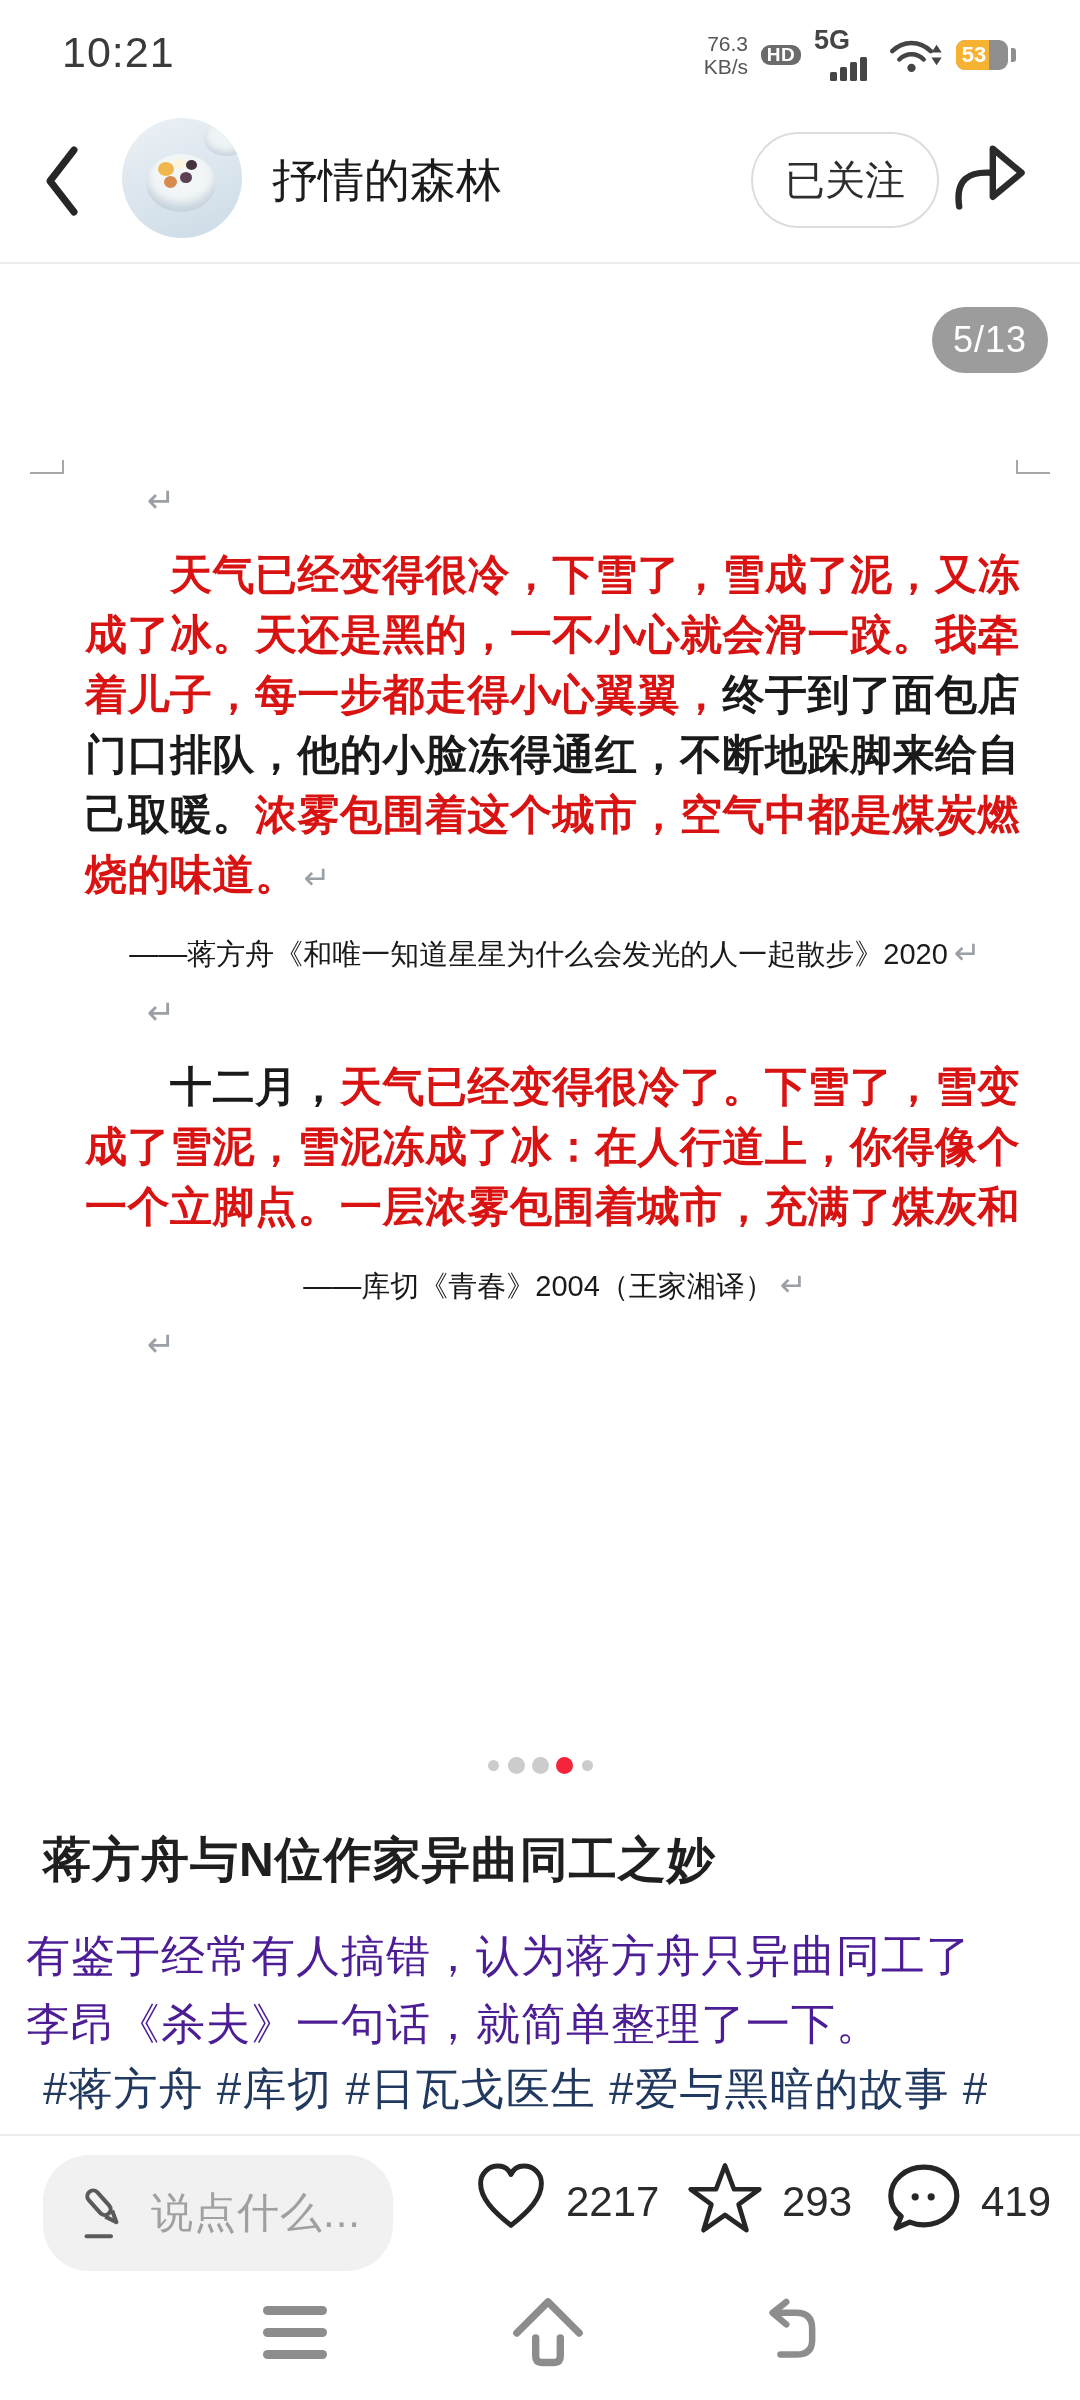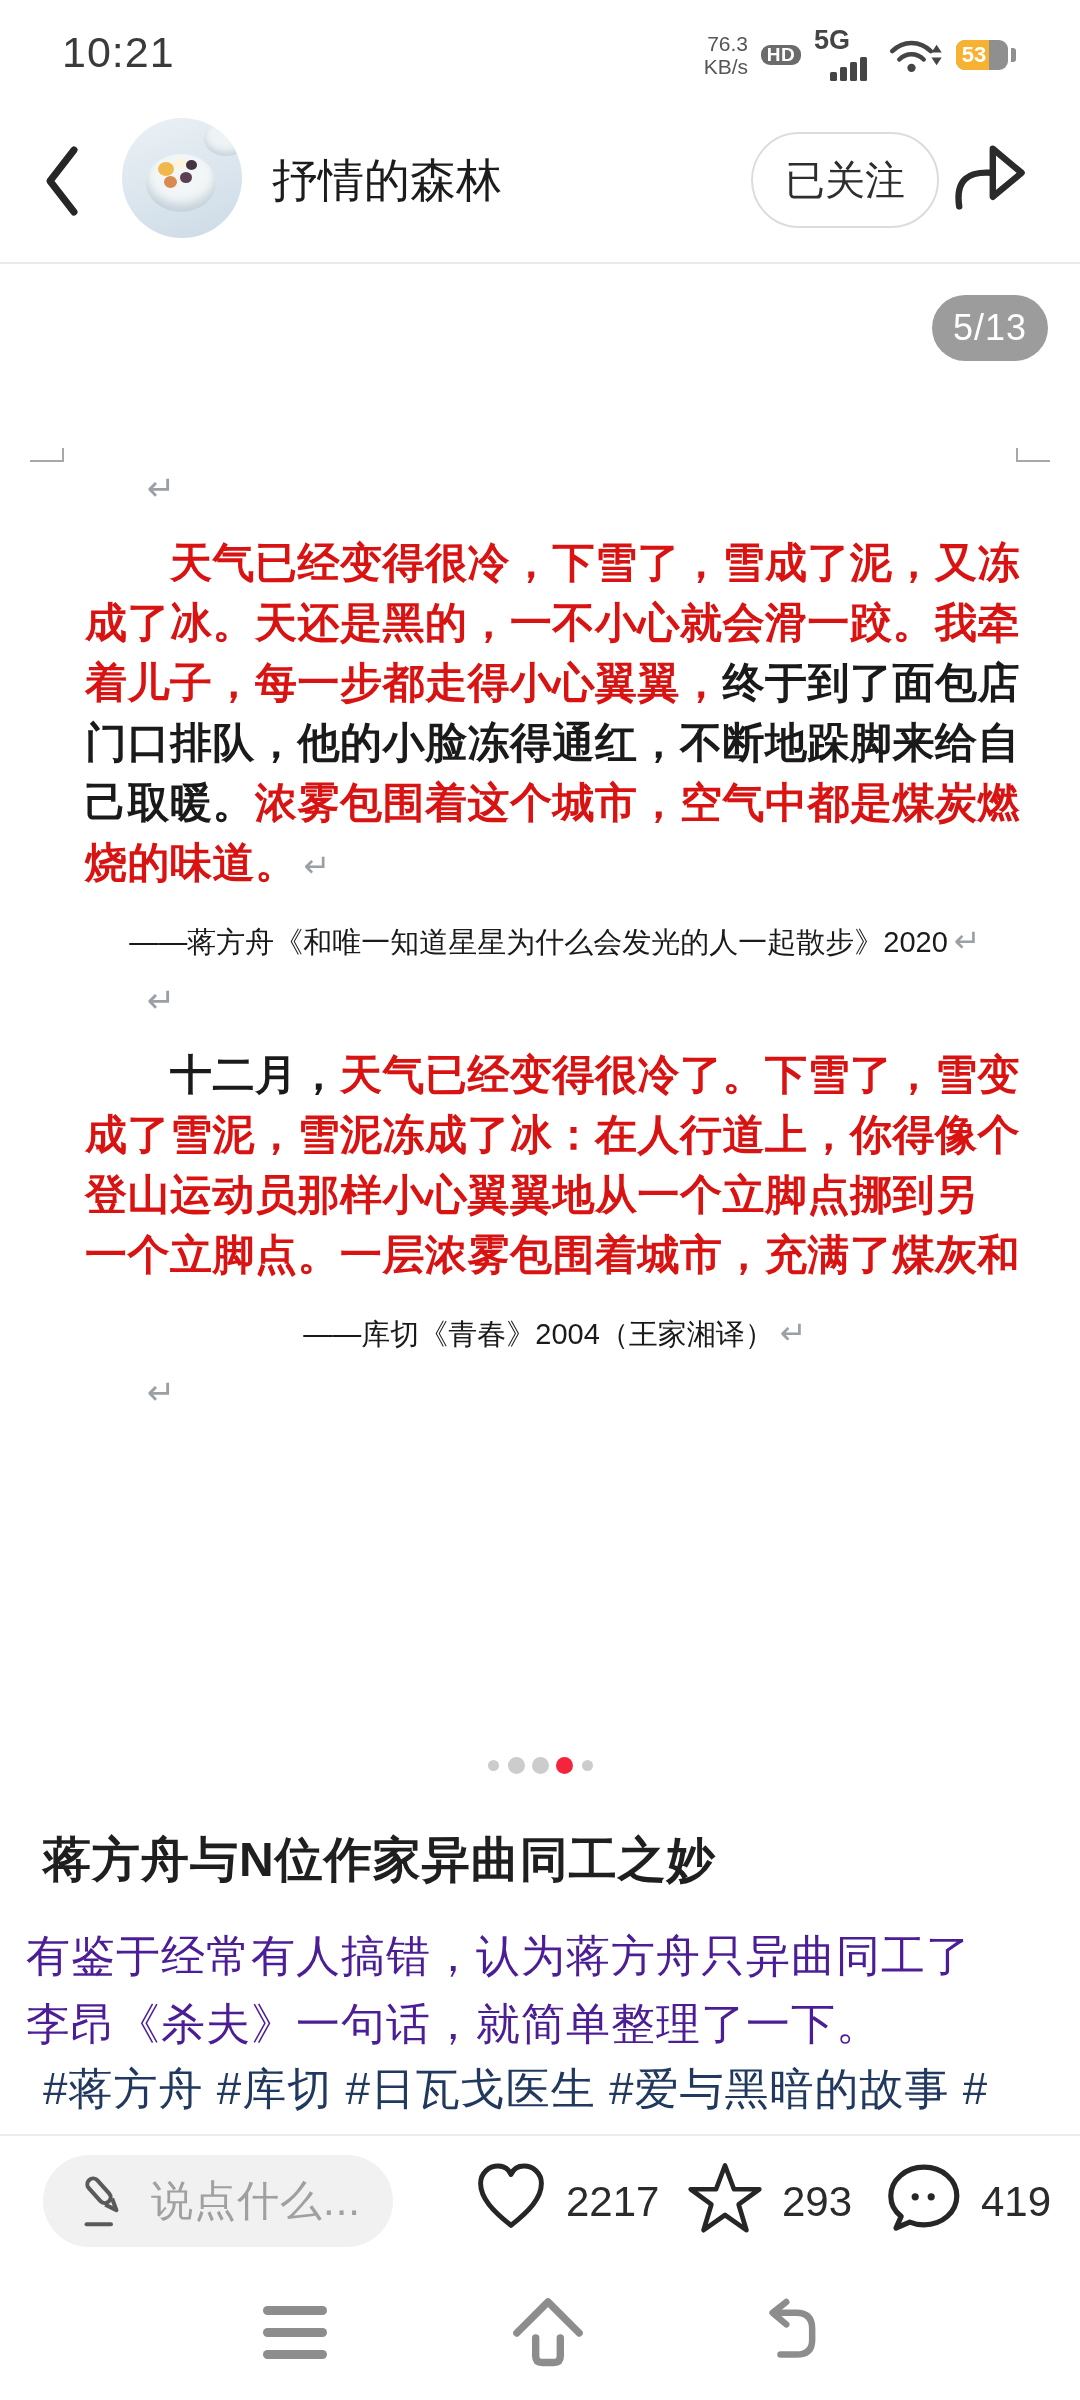--- a/index.html
+++ b/index.html
@@ -35,21 +35,21 @@
   .avatar .bowl2{position:absolute;right:-6px;top:4px;width:44px;height:34px;border-radius:50%;
     background:#eef3f5;box-shadow:inset 0 -4px 6px rgba(160,180,195,.5);}
   .avatar .fruit{position:absolute;border-radius:50%;}
   .username{left:272px;top:150px;font-size:46px;line-height:60px;color:#1c1c1c;font-weight:500;}
   .follow-pill{left:751px;top:132px;width:188px;height:96px;border:2.5px solid #dcdcdc;border-radius:48px;
     background:#fff;display:flex;align-items:center;justify-content:center;font-size:40px;color:#2e2e2e;box-sizing:border-box;}
   .share-btn{left:948px;top:136px;width:80px;height:80px;}
   .hdr-divider{left:0;top:262px;width:1080px;height:2px;background:#ebebeb;}
 
   
-  .carousel{left:0;top:264px;width:1080px;height:1470px;background:#fff;overflow:hidden;}
+  .carousel{left:0;top:276px;width:1080px;height:1470px;background:#fff;overflow:hidden;}
   .page-badge{position:absolute;left:932px;top:31px;width:116px;height:66px;border-radius:33px;
     background:var(--badge_gray,#9c9c9c);color:#fff;font-size:36px;letter-spacing:1px;
     display:flex;align-items:center;justify-content:center;}
   .corner{position:absolute;width:32px;height:12px;border-bottom:2px solid #a8a8a8;}
   .corner-left{left:30px;top:184px;border-right:2px solid #a8a8a8;}
   .corner-right{left:1016px;top:184px;border-left:2px solid #a8a8a8;}
   .doc{position:absolute;left:85px;top:191px;width:940px;}
   .doc-line{height:60px;line-height:60px;font-size:42px;font-weight:700;letter-spacing:.5px;white-space:nowrap;}
   .doc-para{margin-top:20px;}
   .doc-citation{margin-top:22px;height:52px;line-height:52px;text-align:center;font-size:29px;
@@ -69,21 +69,21 @@
   .dot.active{background:var(--accent_red,#f5243d);}
 
   
   .post-title{left:43px;top:1828px;width:1000px;font-size:48px;font-weight:bold;color:#1f1f1f;letter-spacing:1px;}
   .post-body{left:26px;top:1922px;width:1010px;font-size:44px;line-height:68px;color:#4c1d95;letter-spacing:1px;}
   .hashtags{left:43px;top:2056px;width:1060px;font-size:44px;line-height:66px;color:var(--hashtag_blue,#21395f);
     letter-spacing:1px;white-space:nowrap;}
   .bar-divider{left:0;top:2134px;width:1080px;height:2px;background:#ececec;}
 
   
-  .comment-pill{left:43px;top:2155px;width:350px;height:92px;border-radius:46px;background:#f1f1f2;
+  .comment-pill{left:43px;top:2155px;width:350px;height:116px;border-radius:46px;background:#f1f1f2;
     display:flex;align-items:center;box-sizing:border-box;padding-left:32px;gap:18px;}
   .comment-placeholder{font-size:42px;color:#a0a0a0;letter-spacing:1px;}
   .act-icon{position:absolute;}
   .act-count{position:absolute;font-size:42px;color:#2b2b2b;line-height:50px;}
 
   
   .nav-menu{left:263px;top:2306px;width:64px;height:53px;display:flex;flex-direction:column;justify-content:space-between;}
   .nav-menu i{display:block;height:9px;border-radius:4.5px;background:#8d8d8d;}
   .nav-home{left:506px;top:2292px;width:84px;height:82px;}
   .nav-back{left:756px;top:2296px;width:72px;height:74px;}
@@ -153,21 +153,20 @@
         <div class="doc-line"><span class="seg-red">着儿子，每一步都走得小心翼翼，</span><span class="seg-black">终于到了面包店</span></div>
         <div class="doc-line"><span class="seg-black">门口排队，他的小脸冻得通红，不断地跺脚来给自</span></div>
         <div class="doc-line"><span class="seg-black">己取暖。</span><span class="seg-red">浓雾包围着这个城市，空气中都是煤炭燃</span></div>
         <div class="doc-line"><span class="seg-red">烧的味道。</span><span class="seg-mark">↵</span></div>
       </div>
       <div class="doc-citation"><span class="seg-black">——蒋方舟《和唯一知道星星为什么会发光的人一起散步》2020</span><span class="seg-mark">↵</span></div>
       <div class="doc-pilcrow">↵</div>
       <div class="doc-para">
         <div class="doc-line"><span class="seg-black">　　十二月，</span><span class="seg-red">天气已经变得很冷了。下雪了，雪变</span></div>
         <div class="doc-line"><span class="seg-red">成了雪泥，雪泥冻成了冰：在人行道上，你得像个</span></div>
-        <div class="doc-line"><span class="seg-red">登山运动员那样小心翼翼地从一个立脚点挪到另</span></div>
         <div class="doc-line"><span class="seg-red">一个立脚点。一层浓雾包围着城市，充满了煤灰和</span></div>
       </div>
       <div class="doc-citation"><span class="seg-black">——库切《青春》2004（王家湘译）</span><span class="seg-mark">↵</span></div>
       <div class="doc-pilcrow">↵</div>
     </div>
 </div>
 
 <div class="abs dots" id="dots">
     <span class="dot small"></span>
     <span class="dot large"></span>

